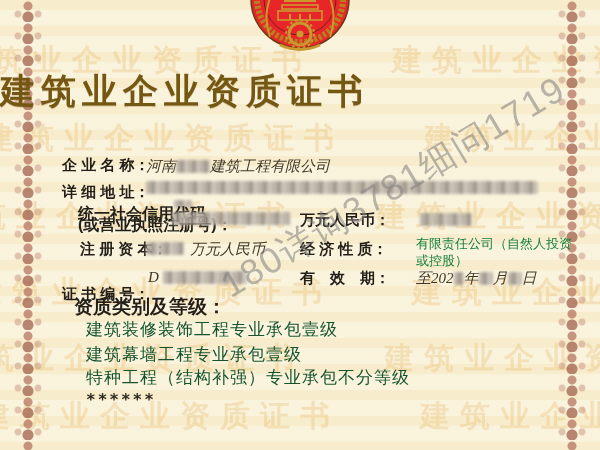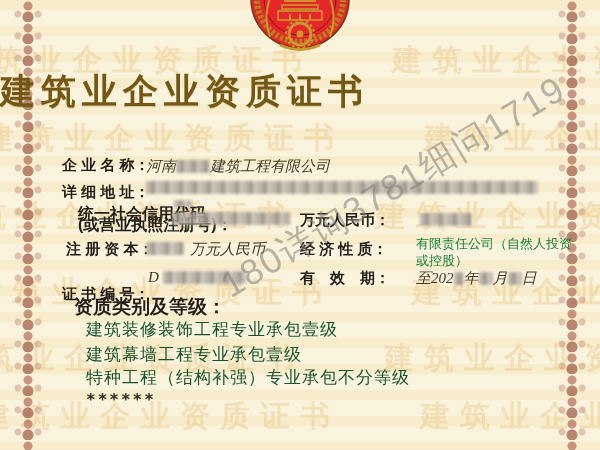--- a/index.html
+++ b/index.html
@@ -132,21 +132,21 @@
   <div class="blur" style="left:146px;top:181px;width:392px"></div>
   <div class="blur" style="left:174px;top:200px;width:18px;height:8px"></div>
 
   <div class="lbl-sm" style="left:62px;top:208px"><span>统一社会信用代码</span><br>
       <span>(或营业执照注册号)：</span></div>
   <div class="val" style="left:150px;top:211px">91</div>
   <div class="blur" style="left:172px;top:212px;width:118px"></div>
   <div class="lbl" style="left:300px;top:211px">万元人民币：</div>
   <div class="blur" style="left:420px;top:213px;width:52px"></div>
 
-  <div class="lbl" style="left:66px;top:240px">注 册 资 本：</div>
+  <div class="lbl" style="left:80px;top:240px">注 册 资 本：</div>
   <div class="blur" style="left:146px;top:242px;width:38px"></div>
   <div class="val" style="left:190px;top:240px">万元人民币</div>
   <div class="lbl" style="left:300px;top:240px">经 济 性 质：</div>
   <div class="val-sm" style="left:416px;top:235px">有限责任公司（自然人投资</div>
   <div class="val-sm" style="left:416px;top:252px">或控股）</div>
 
   <div class="lbl" style="left:62px;top:285px">证 书 编 号：</div>
   <div class="val" style="left:148px;top:269px">D</div>
   <div class="blur" style="left:163px;top:271px;width:84px"></div>
   <div class="lbl" style="left:300px;top:269px">有　效　期：</div>

